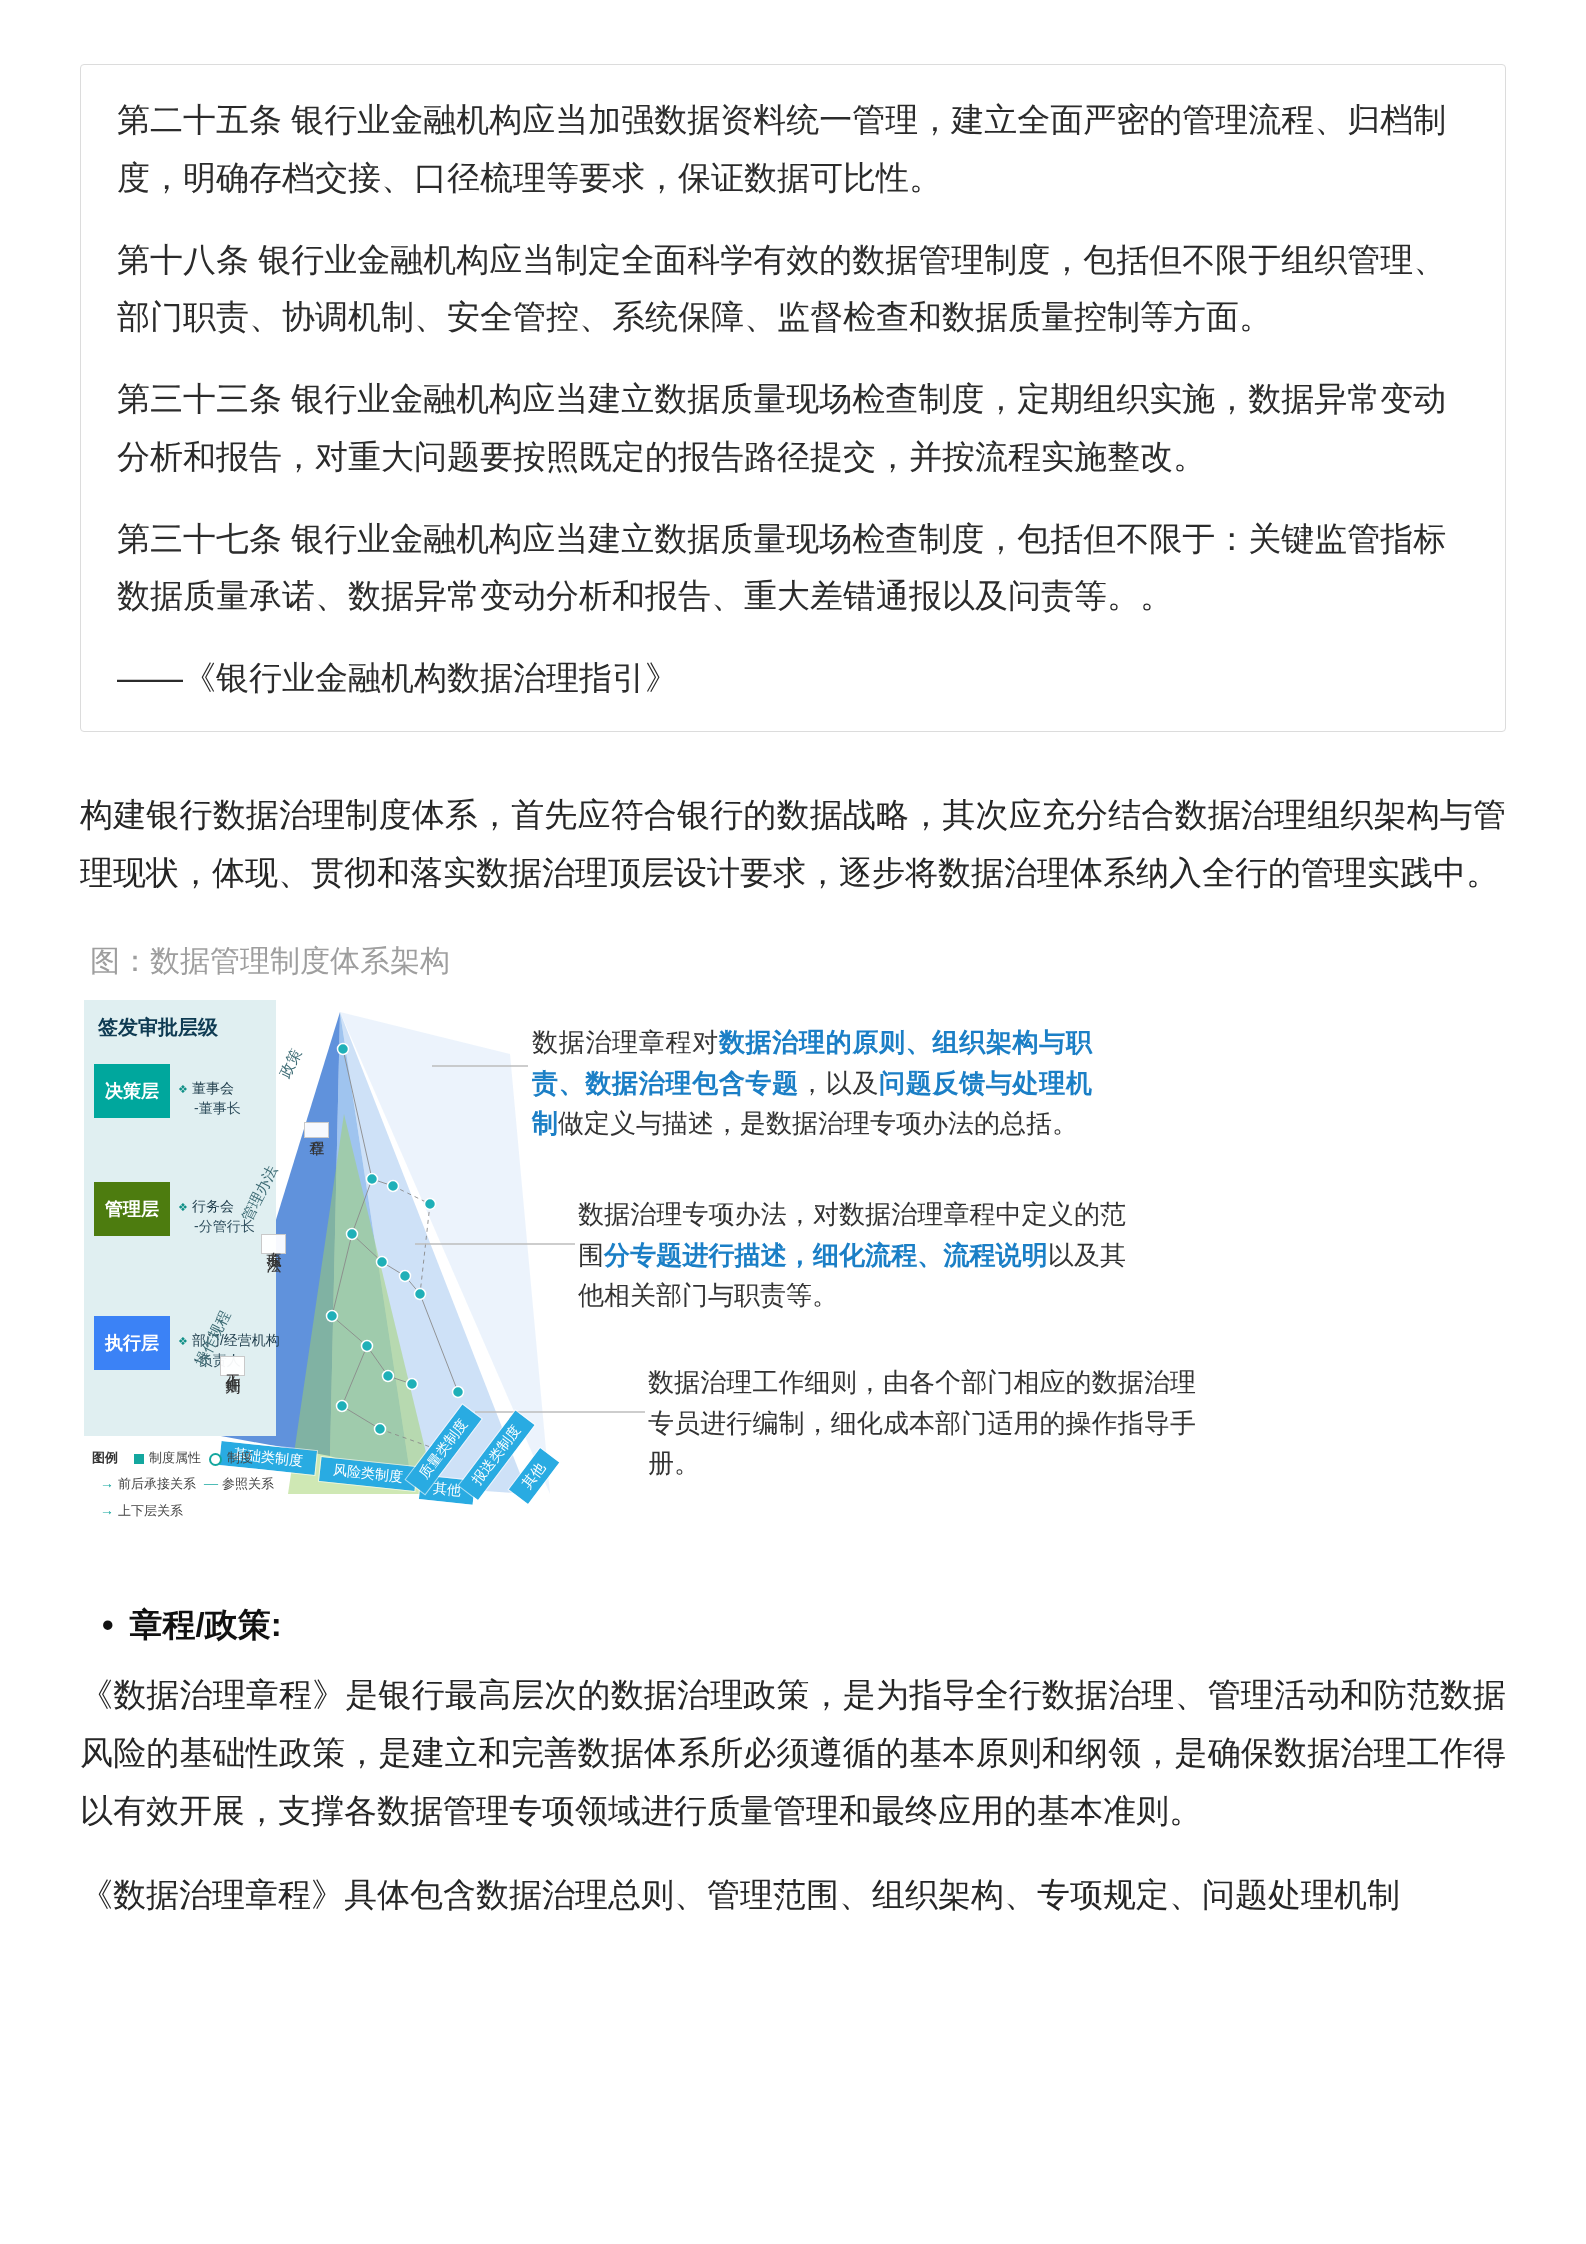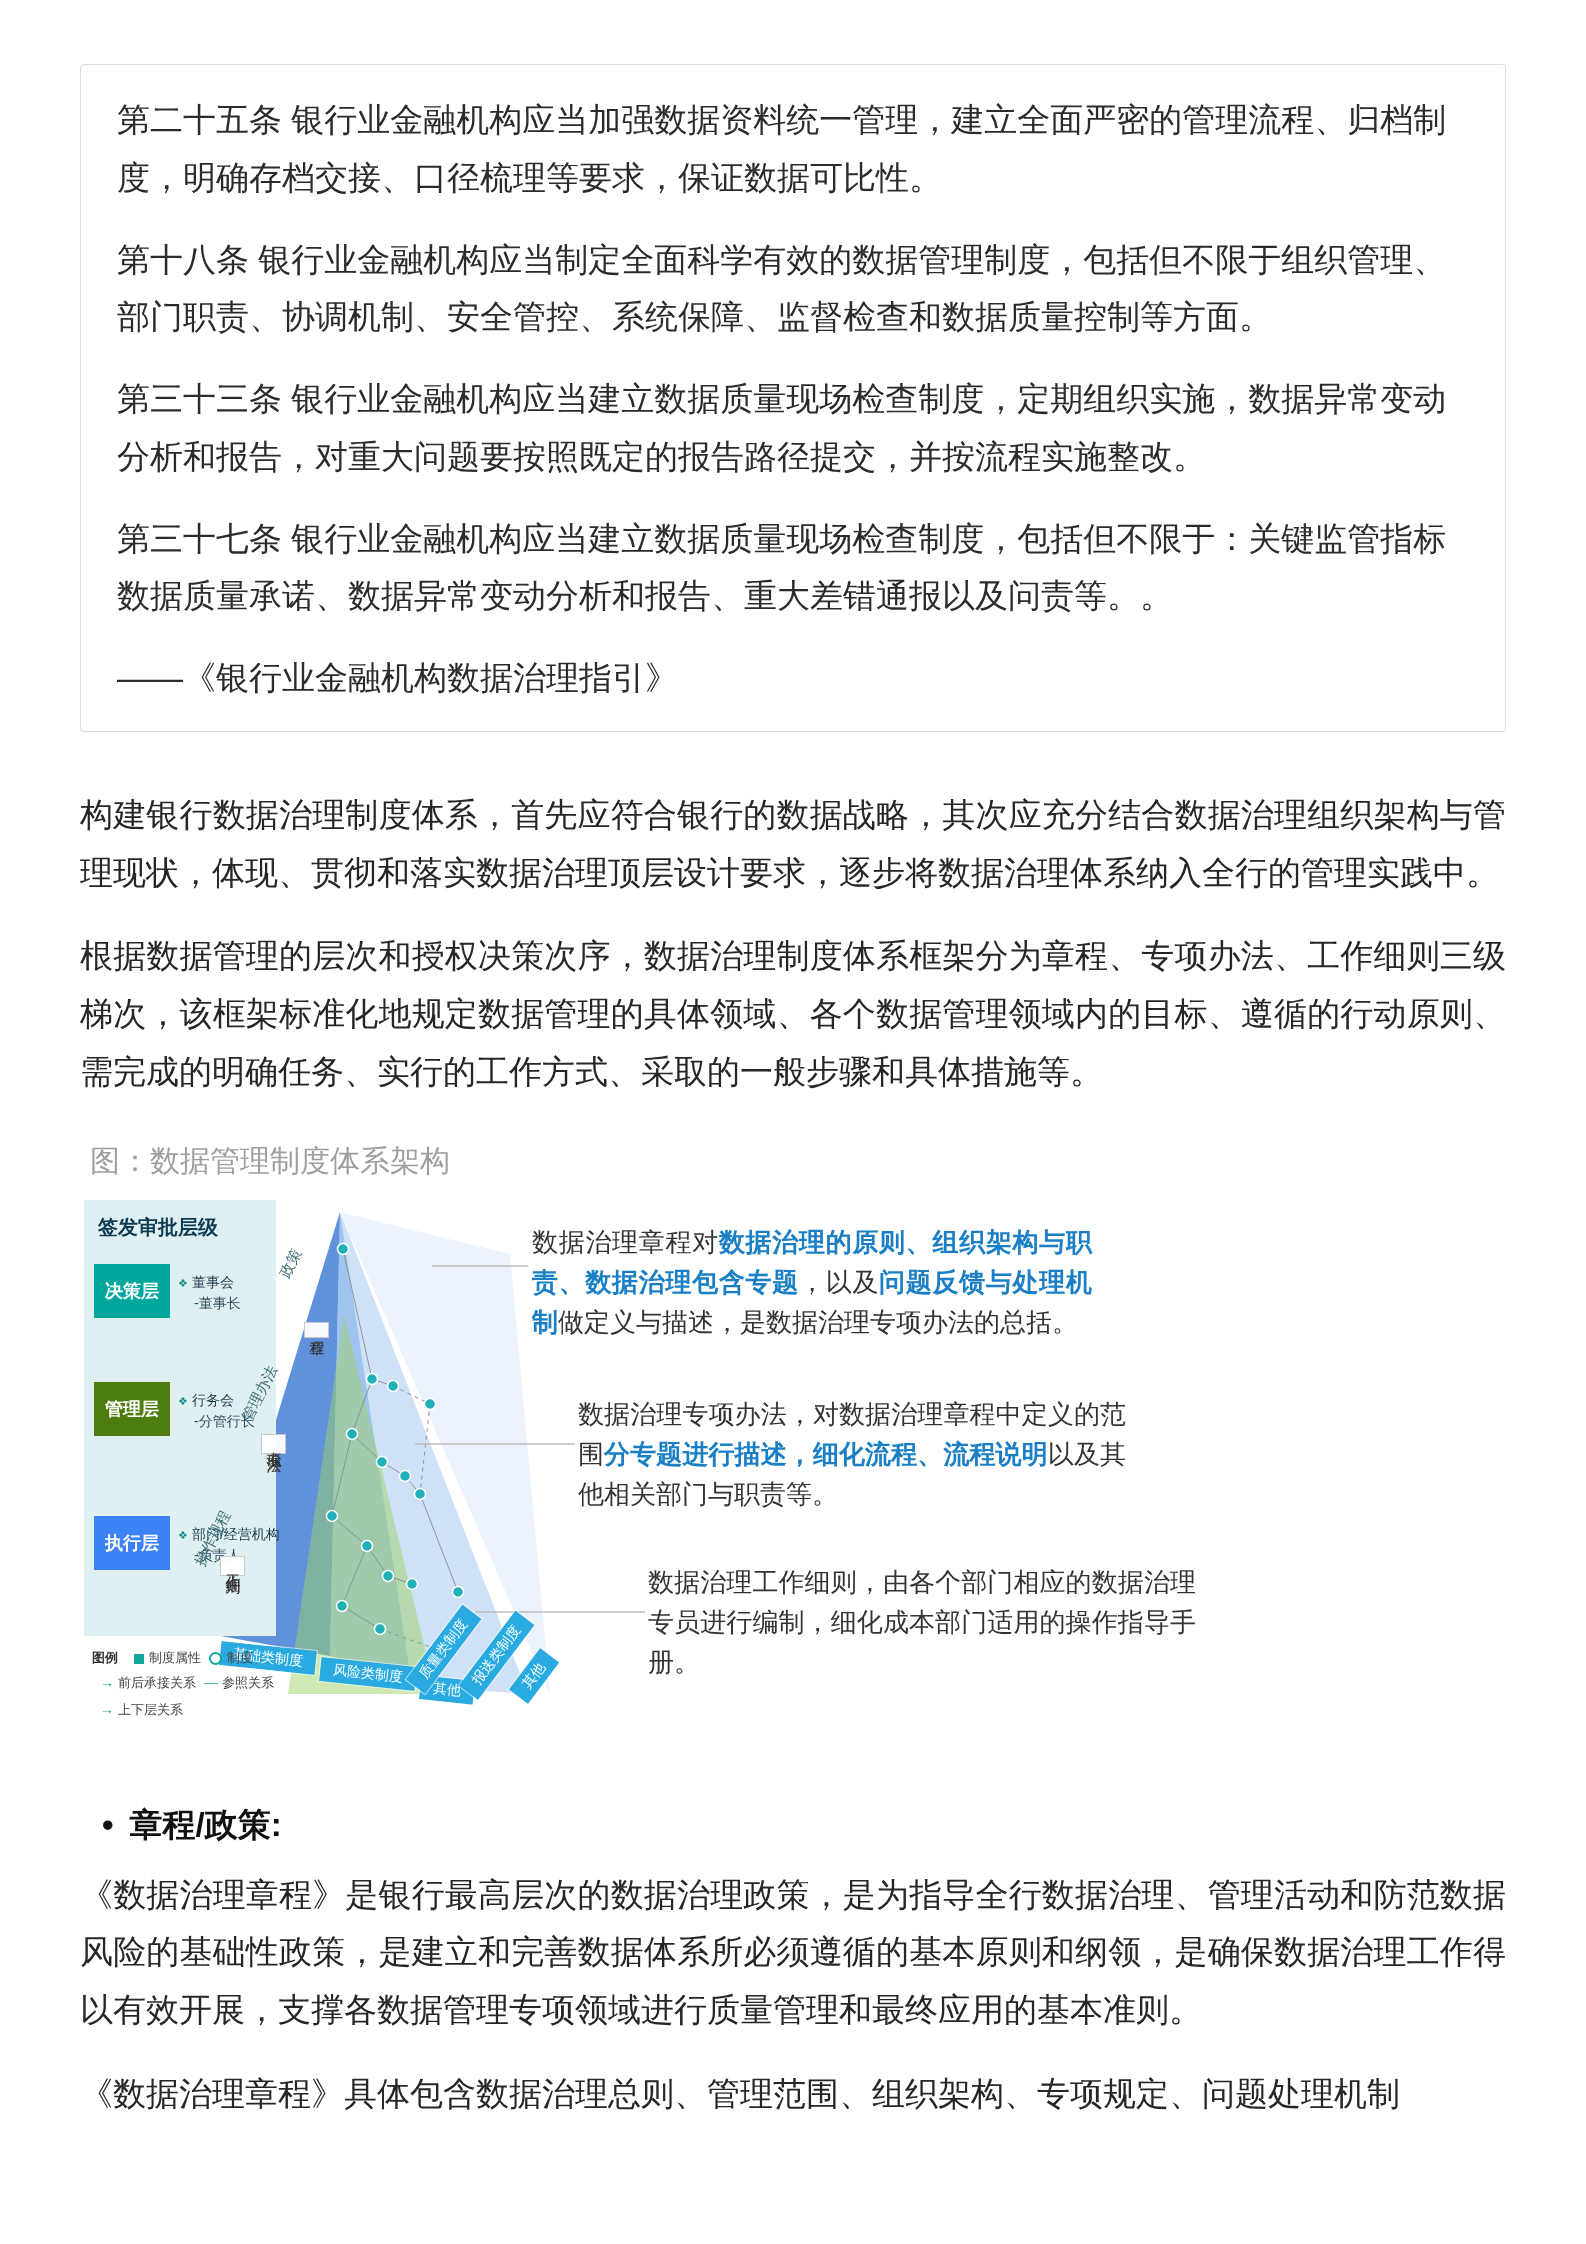--- a/index.html
+++ b/index.html
@@ -27,21 +27,21 @@
   .bodyp.first{margin-top:54px;}
 
   
   .fig-caption{margin:40px 0 0 10px;font-size:30px;color:#9e9e9e;}
   .diagram{position:relative;width:1426px;height:545px;margin-top:12px;}
   .diagram svg{position:absolute;left:0;top:0;z-index:1;}
 
   
   .panel{position:absolute;left:4px;top:6px;width:192px;height:436px;background:#e0eff1;z-index:2;}
   .panel-header{font-size:20px;font-weight:bold;color:#0e3a52;padding:14px 8px 0 14px;}
-  .prow{position:absolute;left:10px;display:flex;align-items:center;}
+  .prow{position:absolute;left:10px;display:flex;align-items:flex-end;}
   .pbox{width:76px;height:54px;display:flex;align-items:center;justify-content:center;
         color:#fff;font-size:18px;font-weight:bold;flex:0 0 auto;}
   .pbox-0{background:#00a79d;}
   .pbox-1{background:#4d7c0f;}
   .pbox-2{background:#3b82f6;}
   .ptxt{margin-left:8px;width:104px;font-size:14px;color:#1d3b4a;line-height:1.45;padding-top:4px;}
   .dm{color:#0e8f86;font-size:11px;margin-right:4px;}
   .phead{margin-left:16px;color:#31505f;}
 
   
@@ -80,21 +80,20 @@
 
     <section class="quote">
       <p class="qp">第二十五条 银行业金融机构应当加强数据资料统一管理，建立全面严密的管理流程、归档制度，明确存档交接、口径梳理等要求，保证数据可比性。</p>
       <p class="qp">第十八条 银行业金融机构应当制定全面科学有效的数据管理制度，包括但不限于组织管理、部门职责、协调机制、安全管控、系统保障、监督检查和数据质量控制等方面。</p>
       <p class="qp">第三十三条 银行业金融机构应当建立数据质量现场检查制度，定期组织实施，数据异常变动分析和报告，对重大问题要按照既定的报告路径提交，并按流程实施整改。</p>
       <p class="qp">第三十七条 银行业金融机构应当建立数据质量现场检查制度，包括但不限于：关键监管指标数据质量承诺、数据异常变动分析和报告、重大差错通报以及问责等。。</p>
       <p class="qsource">——《银行业金融机构数据治理指引》</p>
     </section>
 
     <p class="bodyp first">构建银行数据治理制度体系，首先应符合银行的数据战略，其次应充分结合数据治理组织架构与管理现状，体现、贯彻和落实数据治理顶层设计要求，逐步将数据治理体系纳入全行的管理实践中。</p>
-    <p class="bodyp">根据数据管理的层次和授权决策次序，数据治理制度体系框架分为章程、专项办法、工作细则三级梯次，该框架标准化地规定数据管理的具体领域、各个数据管理领域内的目标、遵循的行动原则、需完成的明确任务、实行的工作方式、采取的一般步骤和具体措施等。</p>
 
     <div class="fig-caption">图：数据管理制度体系架构</div>
 
     <div class="diagram">
 
       <svg width="1426" height="545" viewBox="0 0 1426 545">
 
         <polygon points="260,18 430,60 470,500" fill="#dde9fa" opacity="0.55"></polygon>
         <polygon points="260,18 332,492 448,500" fill="#b9d4f4" opacity="0.7"></polygon>
         <polygon points="260,18 250,462 332,492" fill="#7fb0ea" opacity="0.75"></polygon>

